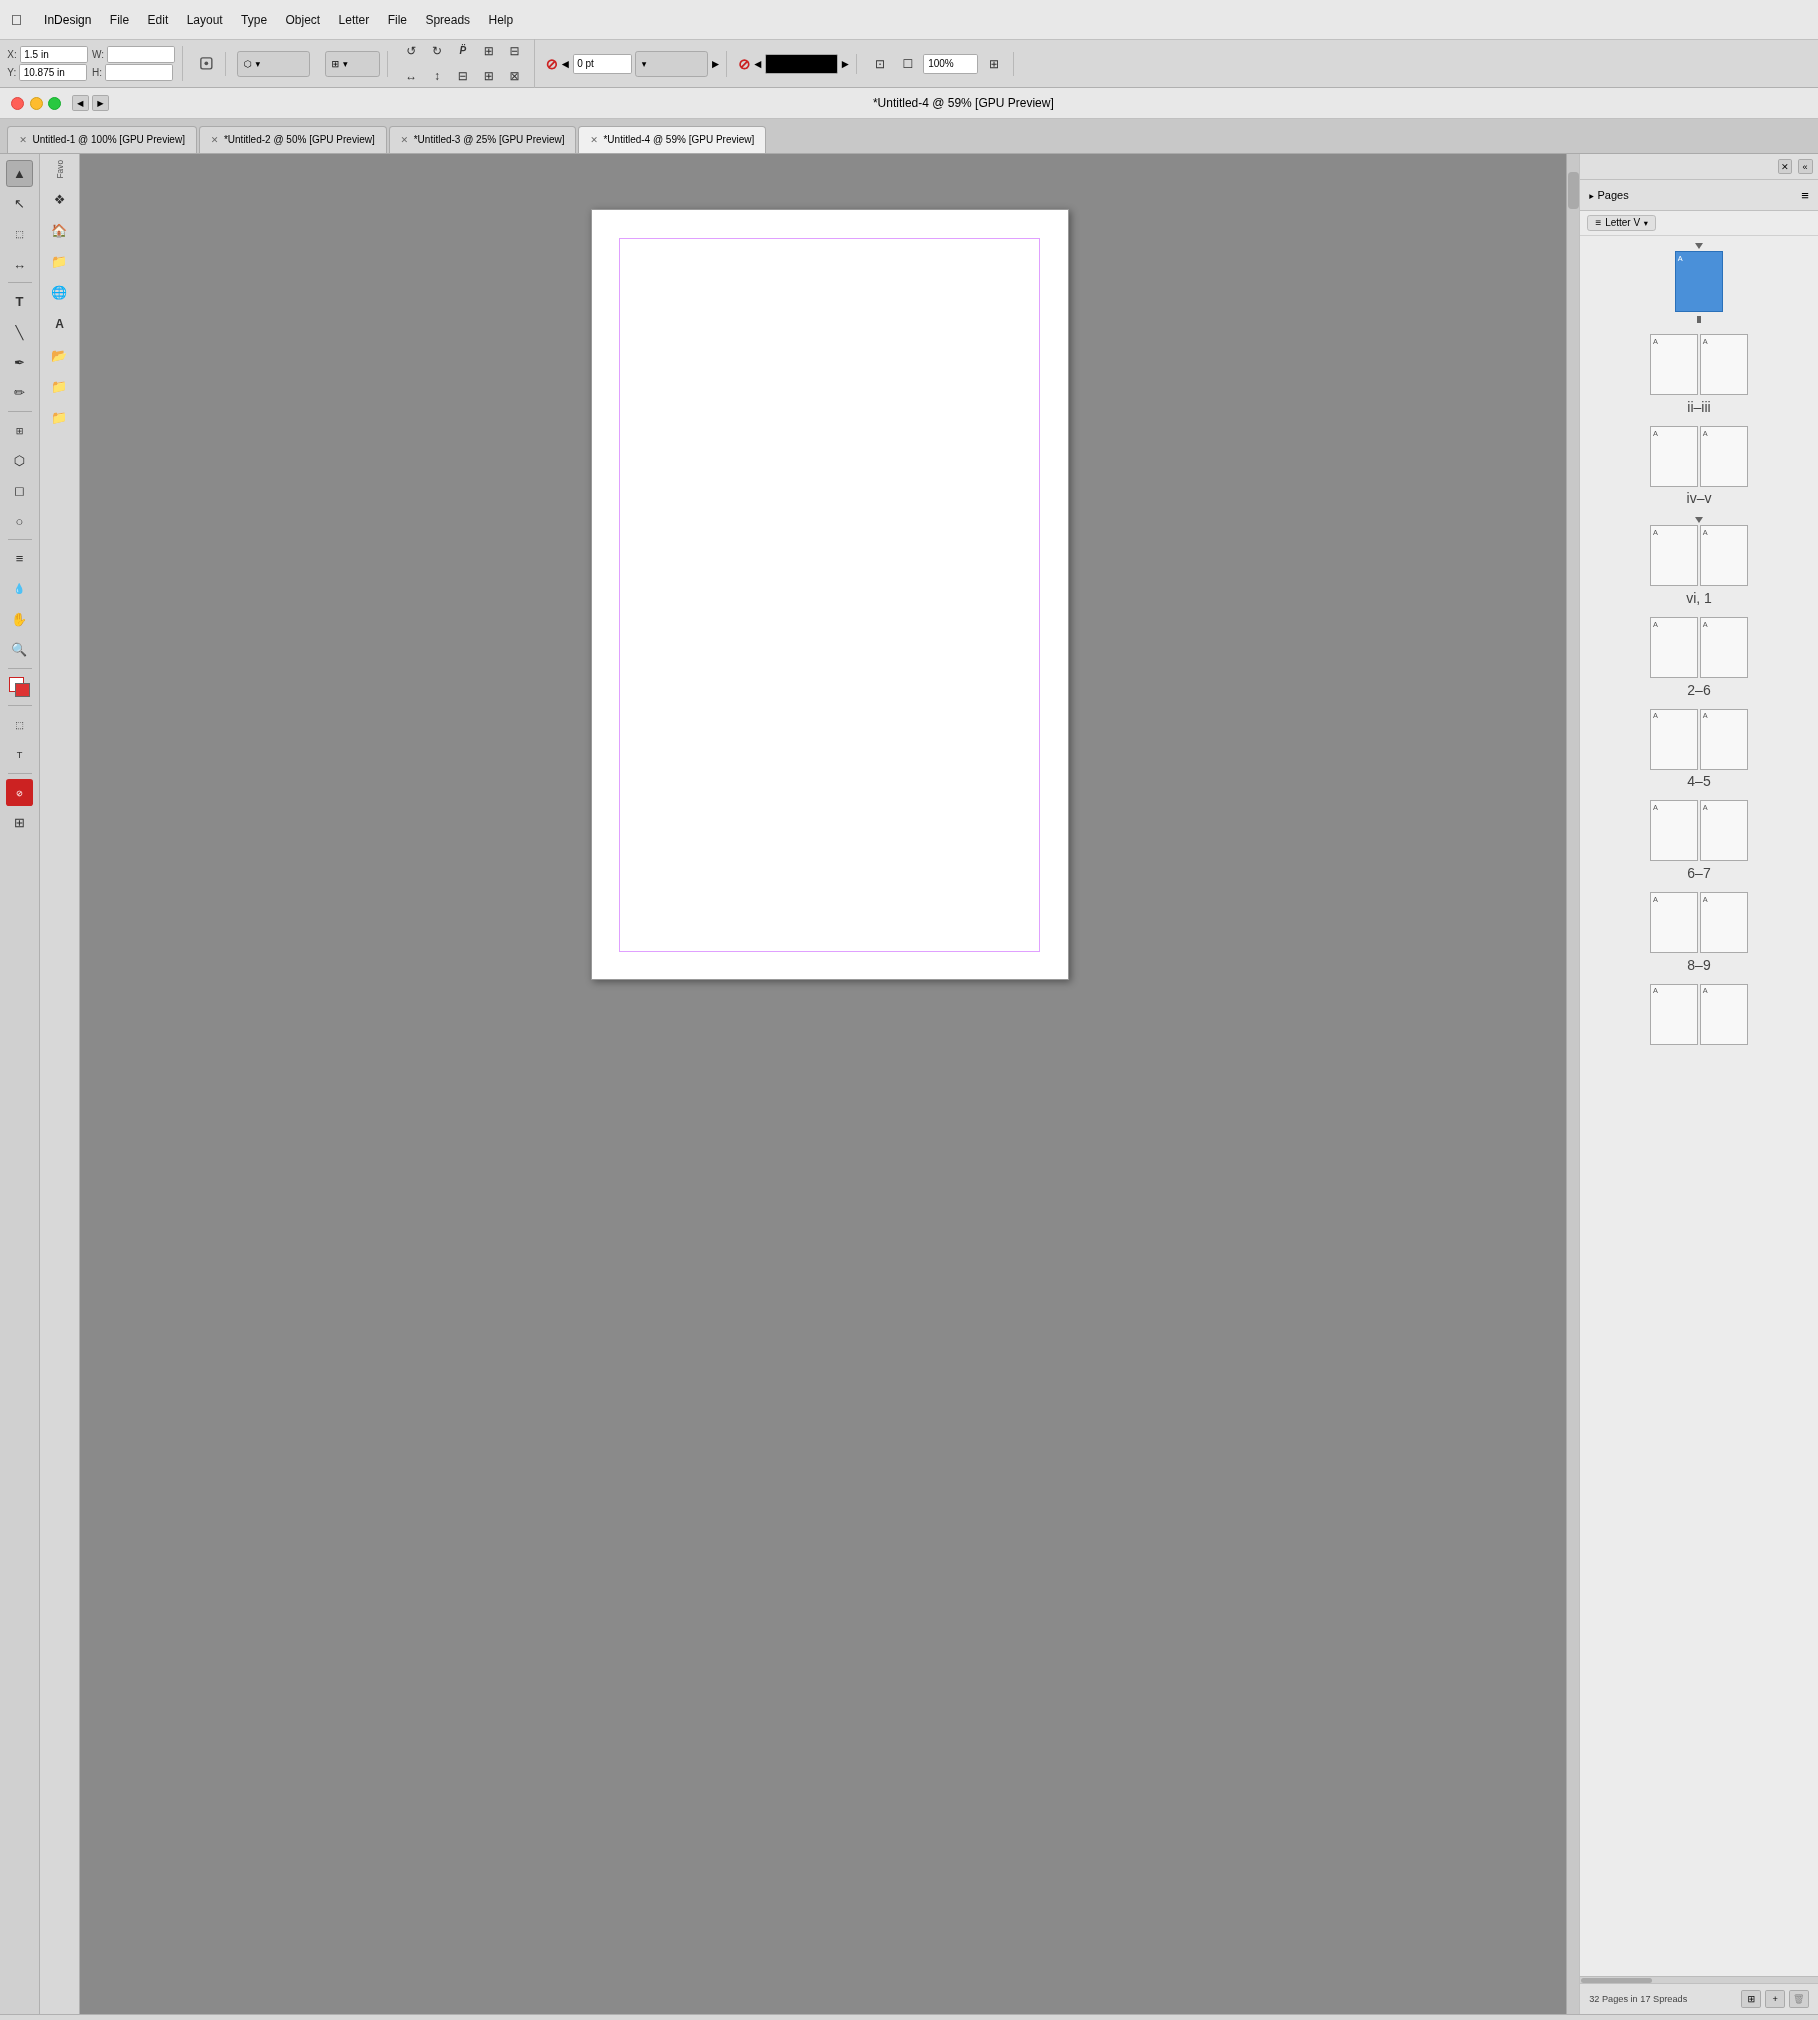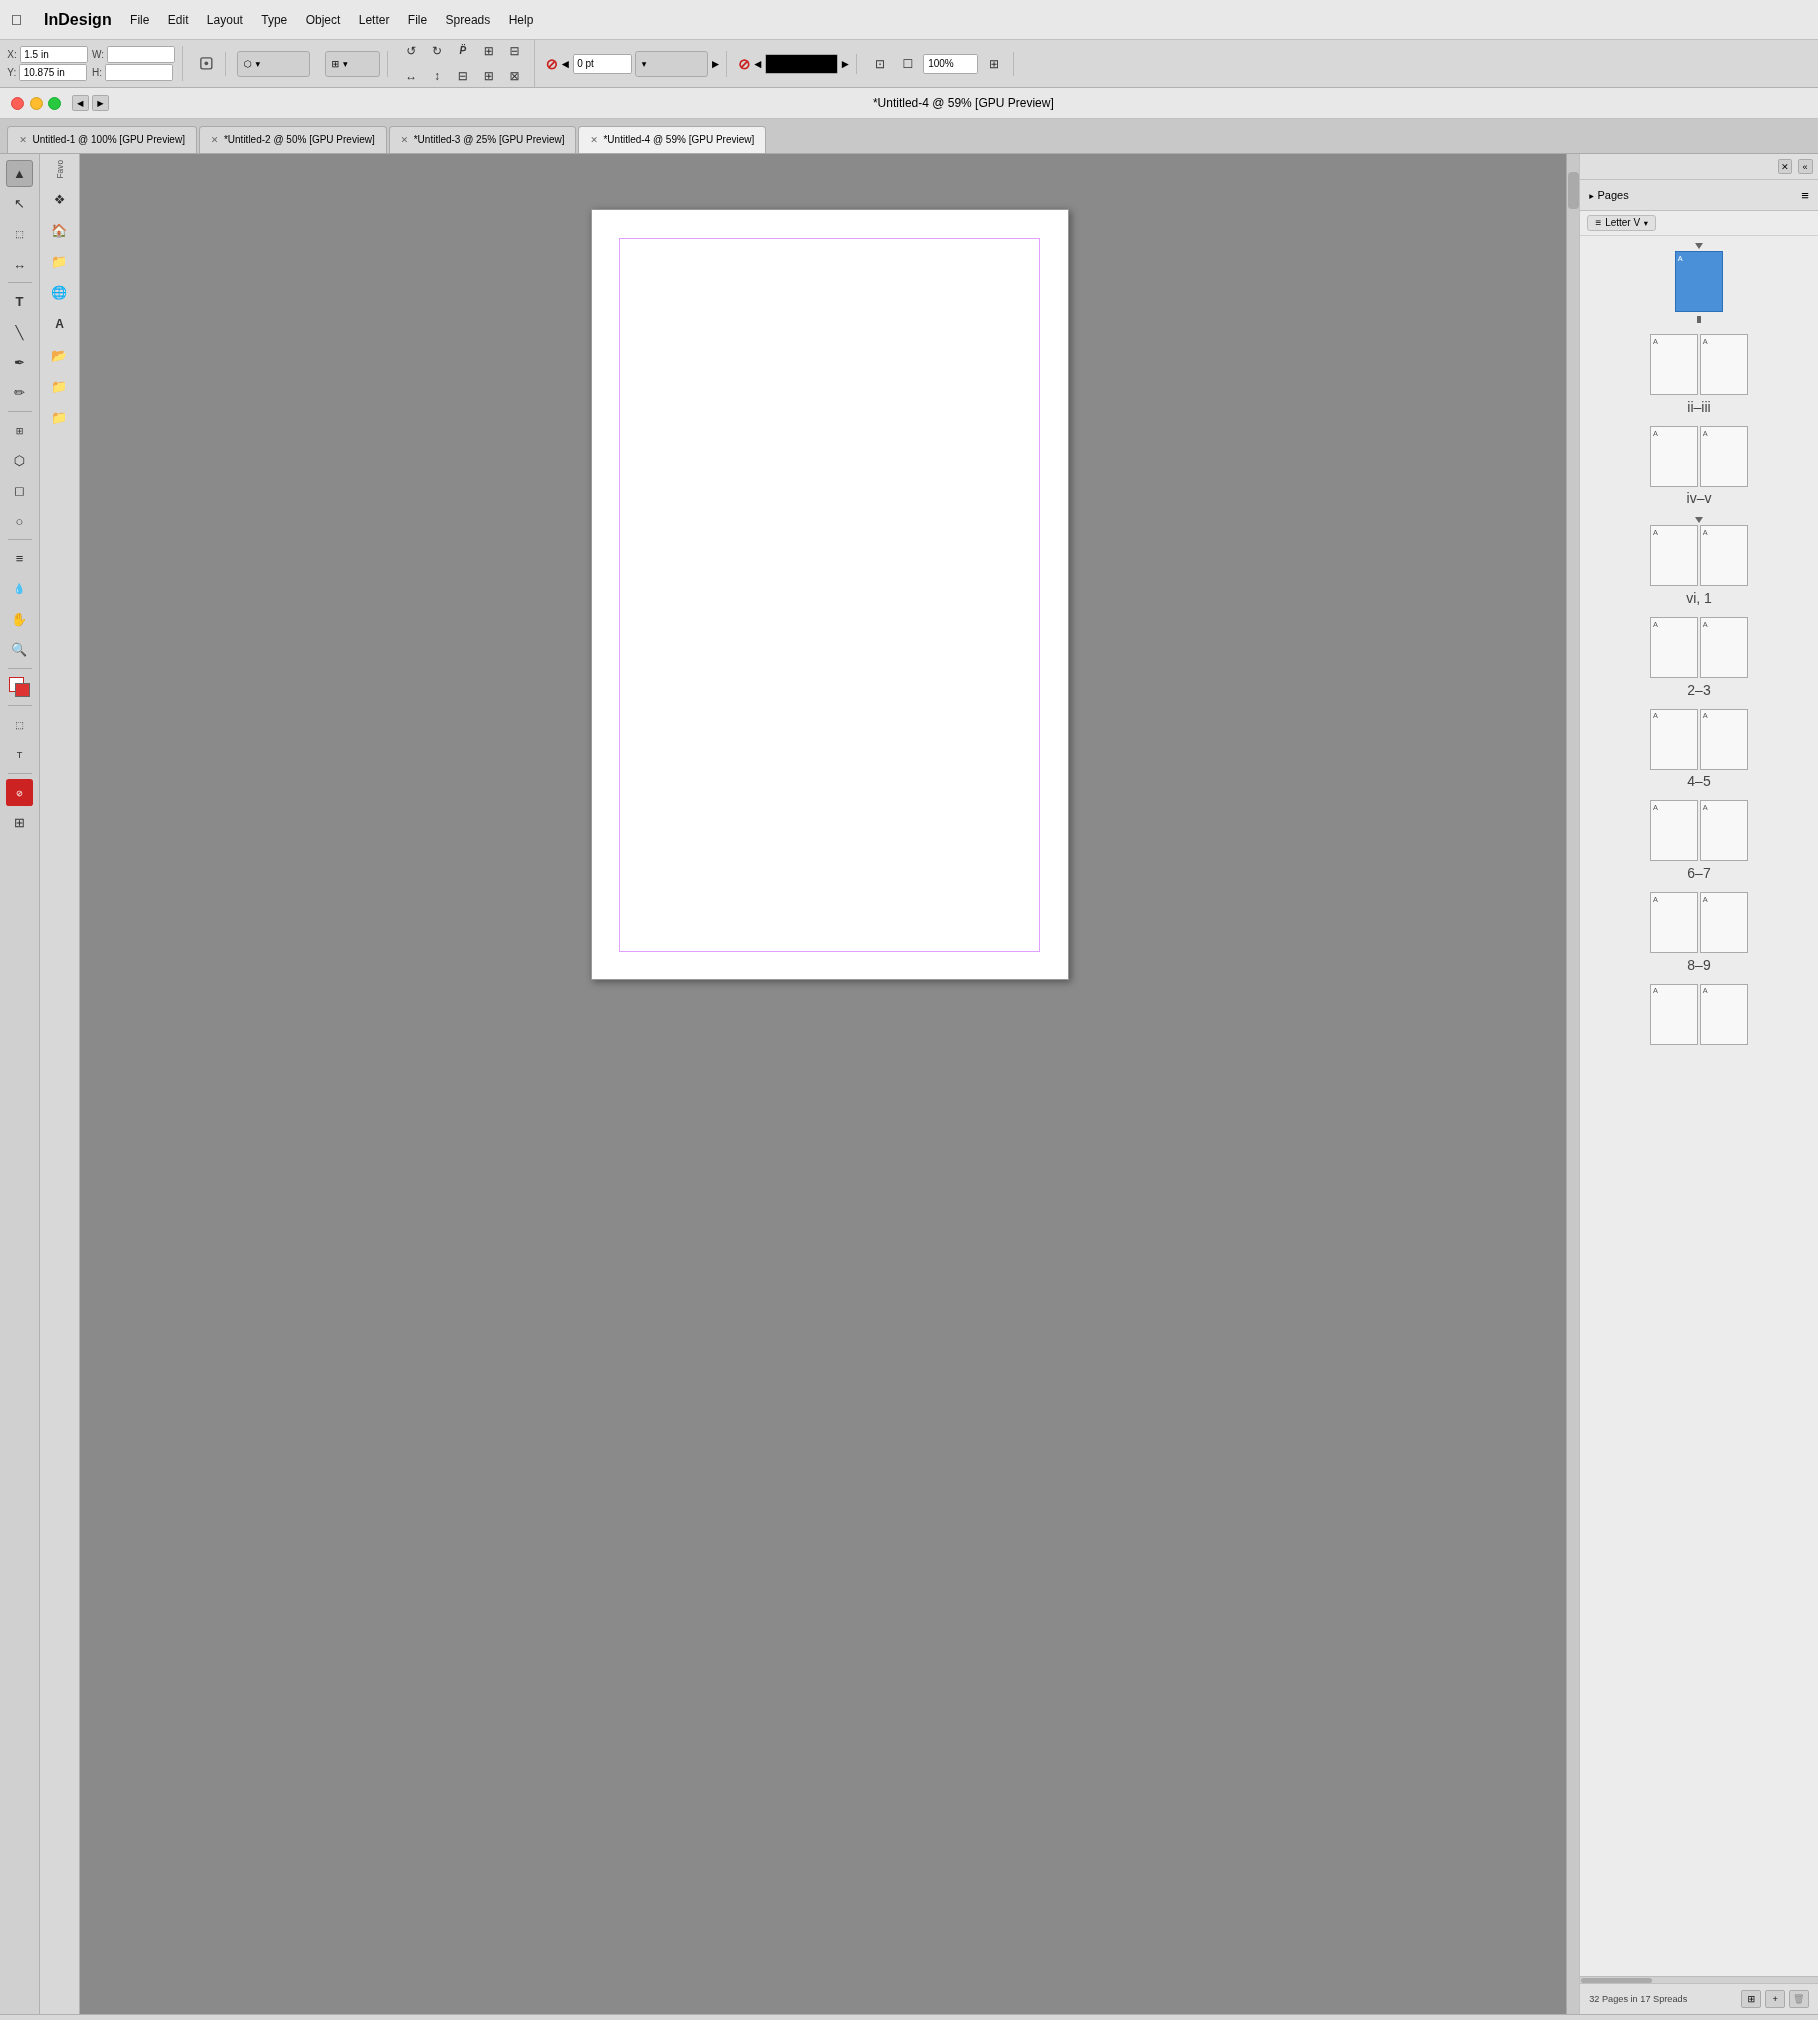--- a/index.html
+++ b/index.html
@@ -1,21 +1,21 @@
 <!DOCTYPE html>
 <html style="font-size:14.7px"><head>
   <meta charset="utf-8">
   <style>
     * { box-sizing: border-box; margin: 0; padding: 0; }
     body { font-family: -apple-system, BlinkMacSystemFont, 'Helvetica Neue', Arial, sans-serif; font-size: 11px; background: #ececec; overflow: hidden; width: 1818px; height: 2020px; }
 
     
     .menubar { display: flex; align-items: center; background: #e8e8e8; border-bottom: 0.9px solid #c0c0c0; height: 40px; padding: 0 11px; gap: 18.4px; }
     .menubar-apple { font-size: 14.7px; margin-right: 3.7px; }
-    .menubar-app { font-weight: 700; font-size: 16px; }
+    .menubar-app { font-weight: 400; font-size: 12px; }
     .menubar-item { font-size: 12px; color: #111; cursor: pointer; }
 
     
     .toolbar { display: flex; align-items: center; background: #d8d8d8; border-bottom: 0.9px solid #b0b0b0; height: 48px; padding: 0 7.3px; gap: 7.3px; }
     .toolbar-group { display: flex; align-items: center; gap: 3.7px; border-right: 0.9px solid #b8b8b8; padding-right: 7.3px; margin-right: 3.7px; }
     .toolbar-input { width: 68px; height: 16.5px; border: 0.9px solid #aaa; background: white; font-size: 10px; padding: 0 3.7px; border-radius: 1.8px; }
     .toolbar-dropdown { height: 26px; background: #d0d0d0; border: 0.9px solid #aaa; border-radius: 2.8px; padding: 0 5.5px; font-size: 10px; display: flex; align-items: center; gap: 3.7px; cursor: pointer; min-width: 73px; }
     .toolbar-icon-btn { width: 24px; height: 24px; display: flex; align-items: center; justify-content: center; cursor: pointer; font-size: 12px; color: #333; }
     .red-slash { color: #cc2222; font-size: 14.7px; font-weight: bold; }
     .toolbar-pt-input { width: 59px; height: 20px; border: 0.9px solid #aaa; background: white; font-size: 10px; padding: 0 3.7px; border-radius: 1.8px; }
@@ -363,21 +363,21 @@
 
       <div class="spread-section">
         <div class="spread-row">
           <div class="page-thumb">
             <span class="page-thumb-label">A</span>
           </div>
           <div class="page-thumb">
             <span class="page-thumb-label">A</span>
           </div>
         </div>
-        <div class="spread-label">2–3</div>
+        <div class="spread-label">2–6</div>
       </div>
 
       <div class="spread-section">
         <div class="spread-row">
           <div class="page-thumb">
             <span class="page-thumb-label">A</span>
           </div>
           <div class="page-thumb">
             <span class="page-thumb-label">A</span>
           </div>

